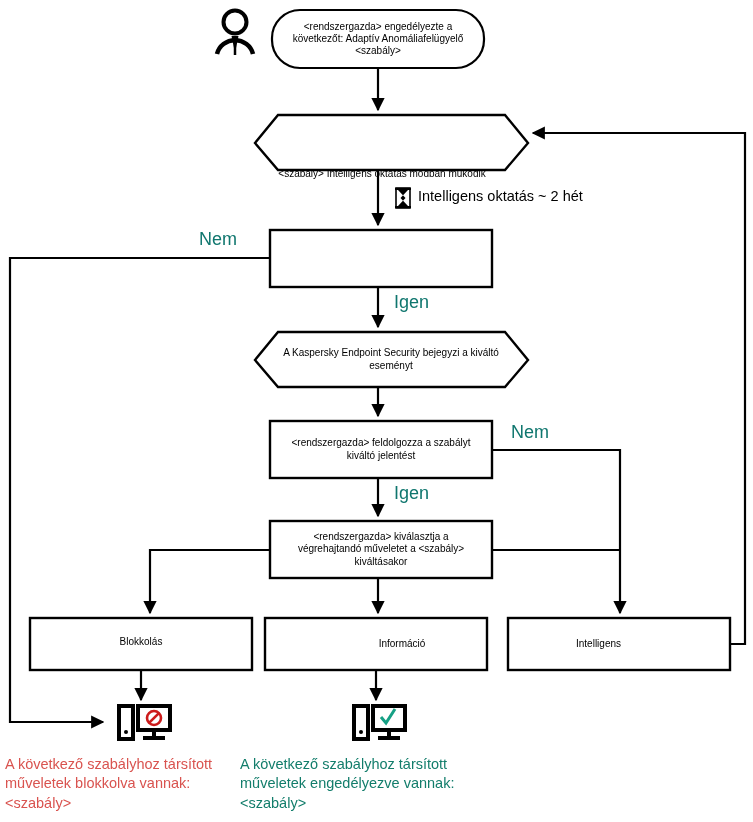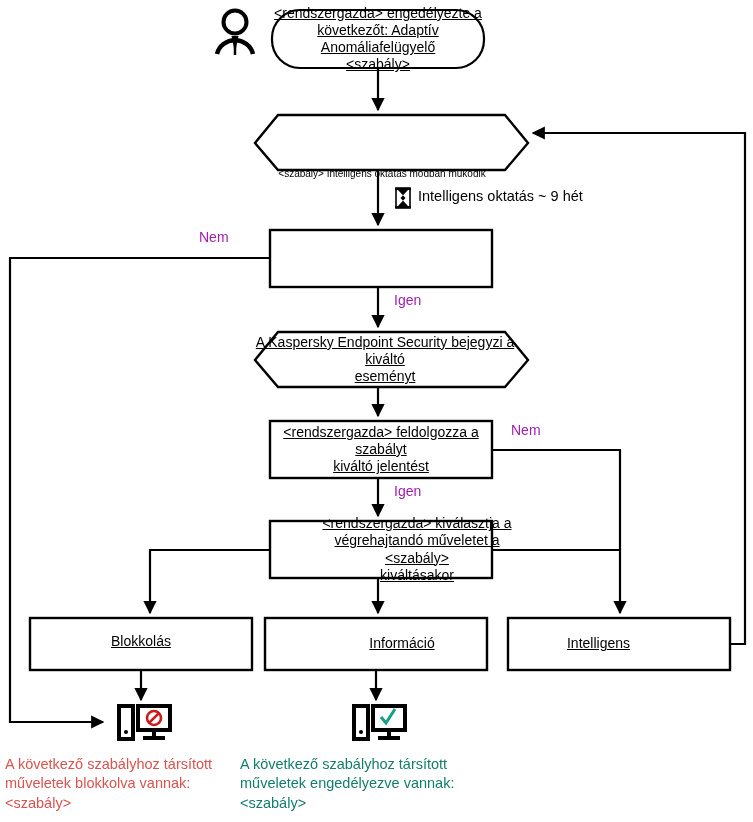--- a/index.html
+++ b/index.html
@@ -31,26 +31,26 @@
     position: absolute;
     display: flex;
     align-items: center;
     justify-content: center;
     text-align: center;
     color: #000000;
     line-height: 1.22;
     pointer-events: none;
     white-space: pre-line;
   }
-  .t-small { font-size: 14px; text-decoration: underline; }
+  .t-small { font-size: 10px; }
   .t-mid   { font-size: 10px; }
   .edge-label {
     position: absolute;
-    font-size: 14px;
-    color: #a21caf;
+    font-size: 18px;
+    color: #0f766e;
     text-align: right;
     white-space: nowrap;
   }
   .wait-label {
     position: absolute;
     font-size: 14.5px;
     color: #000000;
     white-space: nowrap;
     display: flex;
     align-items: center;
@@ -160,45 +160,45 @@
     </g>
   </svg>
 
   <div class="node-text t-small" style="left:274px; top:12px; width:208px; height:54px;">&lt;rendszergazda&gt; engedélyezte a
 következőt: Adaptív Anomáliafelügyelő
 &lt;szabály&gt;</div>
 
   <div class="node-text t-mid" style="left:262px; top:115px; width:240px; height:55px;margin-top:32px;">&lt;szabály&gt; Intelligens oktatás módban működik</div>
 
 
-  <div class="node-text t-small" style="left:252px; top:333px; width:266px; height:53px;">A Kaspersky Endpoint Security bejegyzi a kiváltó
+  <div class="node-text t-small" style="left:258px; top:333px; width:266px; height:53px;">A Kaspersky Endpoint Security bejegyzi a kiváltó
 eseményt</div>
 
   <div class="node-text t-small" style="left:272px; top:422px; width:218px; height:55px;">&lt;rendszergazda&gt;  feldolgozza a szabályt
 kiváltó jelentést</div>
 
-  <div class="node-text t-small" style="left:272px; top:522px; width:218px; height:55px;padding-left:36px;">&lt;rendszergazda&gt; kiválasztja a
+  <div class="node-text t-small" style="left:272px; top:522px; width:218px; height:55px;">&lt;rendszergazda&gt; kiválasztja a
 végrehajtandó műveletet a &lt;szabály&gt;
 kiváltásakor</div>
 
   <div class="node-text t-small" style="left:32px; top:619px; width:218px; height:46px;">Blokkolás</div>
 
   <div class="node-text t-small" style="left:267px; top:619px; width:218px; height:50px;padding-left:26px;">Információ</div>
 
   <div class="node-text t-small" style="left:510px; top:619px; width:177px; height:50px;">Intelligens</div>
 
   <div class="edge-label" style="left:199px; top:229px;">Nem</div>
 
   <div class="edge-label" style="left:394px; top:292px;">Igen</div>
 
   <div class="edge-label" style="left:511px; top:422px;">Nem</div>
 
   <div class="edge-label" style="left:394px; top:483px;">Igen</div>
 
-  <div class="wait-label" style="left:418px; top:188px;">Intelligens oktatás ~ 9 hét</div>
+  <div class="wait-label" style="left:418px; top:188px;">Intelligens oktatás ~ 2 hét</div>
 
   <div class="caption caption-block" style="left:5px; top:755px; width:272px;">A következő szabályhoz társított
 műveletek blokkolva vannak:
 &lt;szabály&gt;</div>
 
   <div class="caption caption-allow" style="left:240px; top:755px; width:272px;">A következő szabályhoz társított
 műveletek engedélyezve vannak:
 &lt;szabály&gt;</div>
 
 </div>

